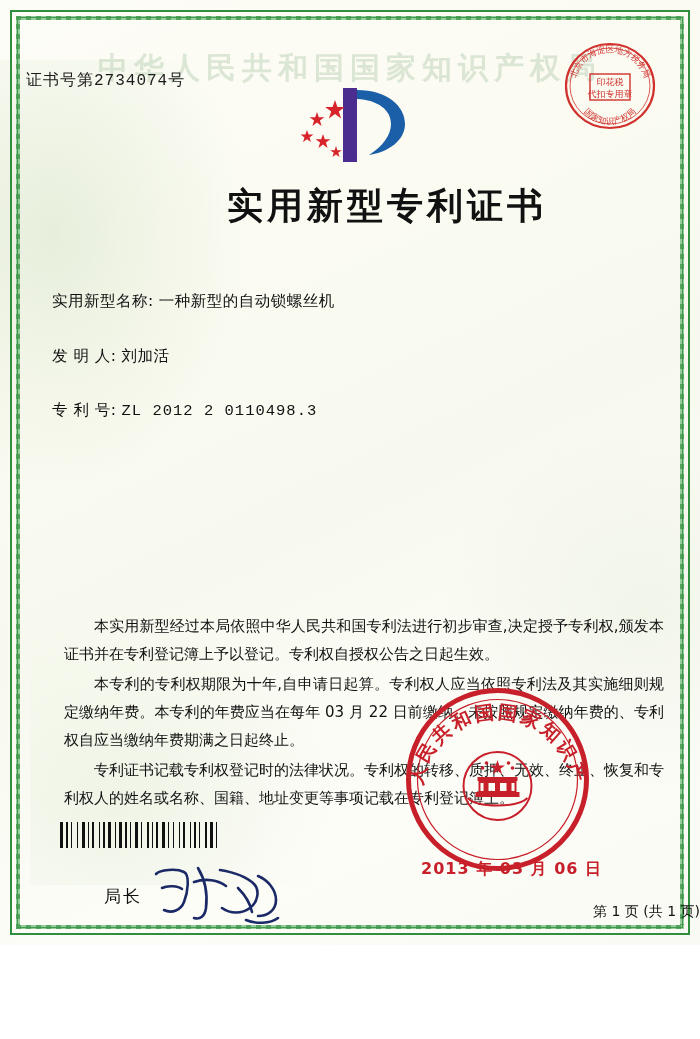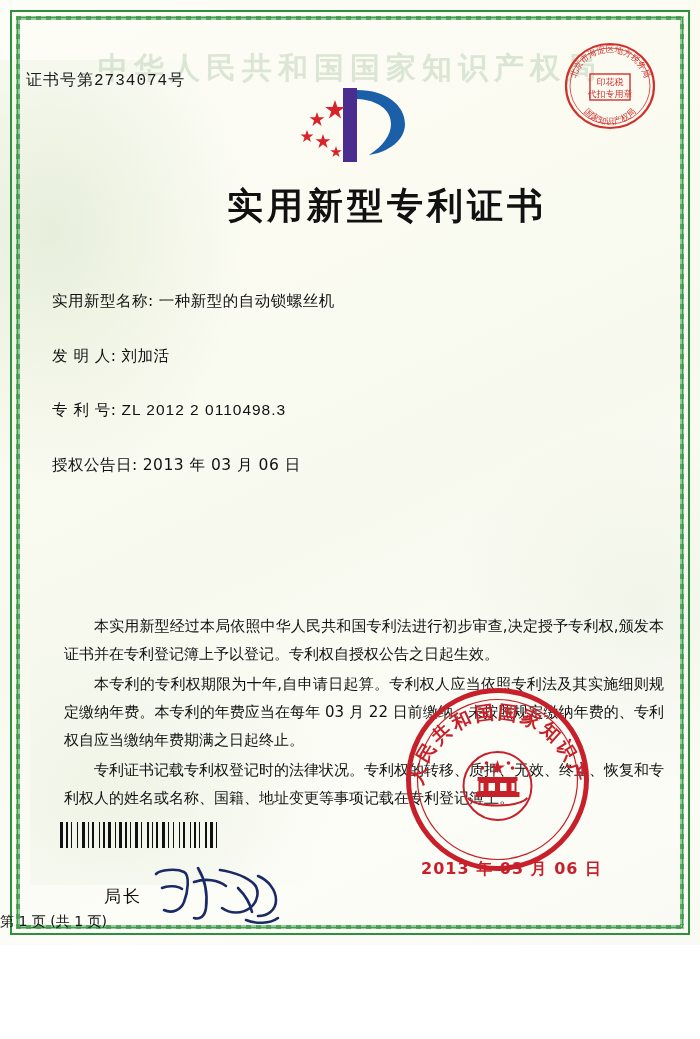--- a/index.html
+++ b/index.html
@@ -133,21 +133,21 @@
     font-size: 15.5px;
     line-height: 1.2;
     margin-bottom: 36px;
     white-space: nowrap;
     font-family: "DejaVu Sans", "Liberation Sans", sans-serif;
     color: #111;
   }
   .field-label { letter-spacing: 0.5px; text-align: center; }
   .field-value { letter-spacing: 0.5px; }
   .field-value.mono {
-    font-family: Liberation Sans, sans-serif;
+    font-family: Liberation Mono, monospace;
     letter-spacing: 1px;
   }
   .redacted {
     display: inline-block;
     vertical-align: middle;
     height: 19px;
     background: #ececec;
     border: 1px solid #e2e2e2;
     margin-left: 2px;
   }
@@ -221,24 +221,24 @@
     letter-spacing: 1px;
     color: #c8202a;
     font-family: "DejaVu Sans", "Liberation Sans", sans-serif;
     font-weight: bold;
     white-space: nowrap;
   }
 
   
   .footer {
     position: absolute;
-    bottom: 14px;
+    bottom: 24px;
     left: 0;
     width: 100%;
-    text-align: left;
+    text-align: right;
     font-size: 14px;
     font-family: "DejaVu Sans", "Liberation Sans", sans-serif;
     color: #111;
   }
 </style>
 </head>
 <body>
 
 <div id="certificate">
 
@@ -296,24 +296,20 @@
       <span class="field-label">实用新型名称:</span>
       <span class="field-value">一种新型的自动锁螺丝机</span>
     </div>
     <div class="field-row">
       <span class="field-label">发  明  人:</span>
       <span class="field-value">刘加活</span>
     </div>
     <div class="field-row">
       <span class="field-label">专  利  号:</span>
       <span class="field-value mono">ZL 2012 2 0110498.3</span>
-    </div>
-    <div class="field-row">
-      <span class="field-label">授权公告日:</span>
-      <span class="field-value">2013 年 03 月 06 日</span>
     </div>
   </div>
 
   <div class="body-text">
     <p>本实用新型经过本局依照中华人民共和国专利法进行初步审查,决定授予专利权,颁发本证书并在专利登记簿上予以登记。专利权自授权公告之日起生效。</p>
     <p>本专利的专利权期限为十年,自申请日起算。专利权人应当依照专利法及其实施细则规定缴纳年费。本专利的年费应当在每年 03 月 22 日前缴纳。未按照规定缴纳年费的、专利权自应当缴纳年费期满之日起终止。</p>
     <p>专利证书记载专利权登记时的法律状况。专利权的转移、质押、无效、终止、恢复和专利权人的姓名或名称、国籍、地址变更等事项记载在专利登记簿上。</p>
   </div>
 
   <div class="barcode">

